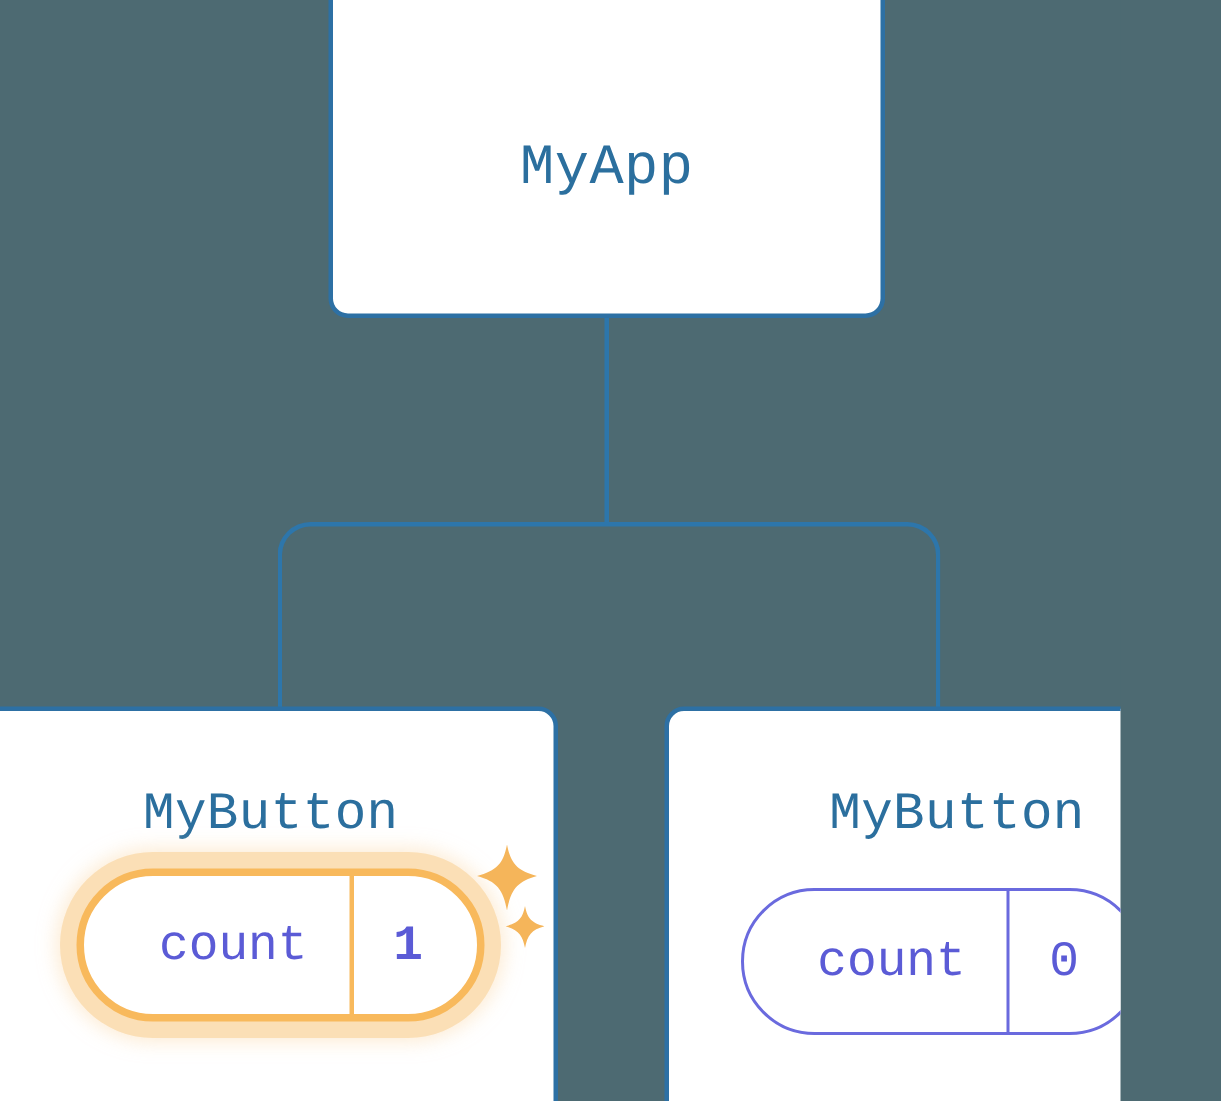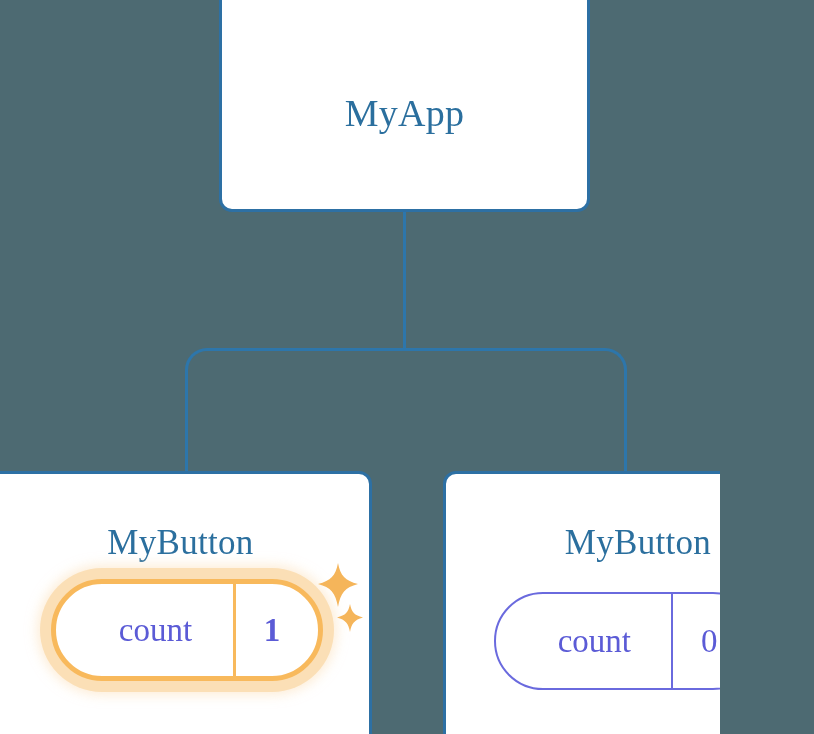--- a/index.html
+++ b/index.html
@@ -6,21 +6,22 @@
     margin: 0;
     padding: 0;
     background: #4d6a72;
   }
   #stage {
     position: relative;
     width: 720px;
     height: 734px;
     background: #4d6a72;
     overflow: hidden;
-    font-family: Liberation Serif, serif;
+    font-family: Liberation Mono, monospace;
+    padding-left: 27px;
   }
 
   
   .conn {
     position: absolute;
     background: #2d76ab;
   }
   .conn-trunk {            
     left: 403px;
     top: 211px;

